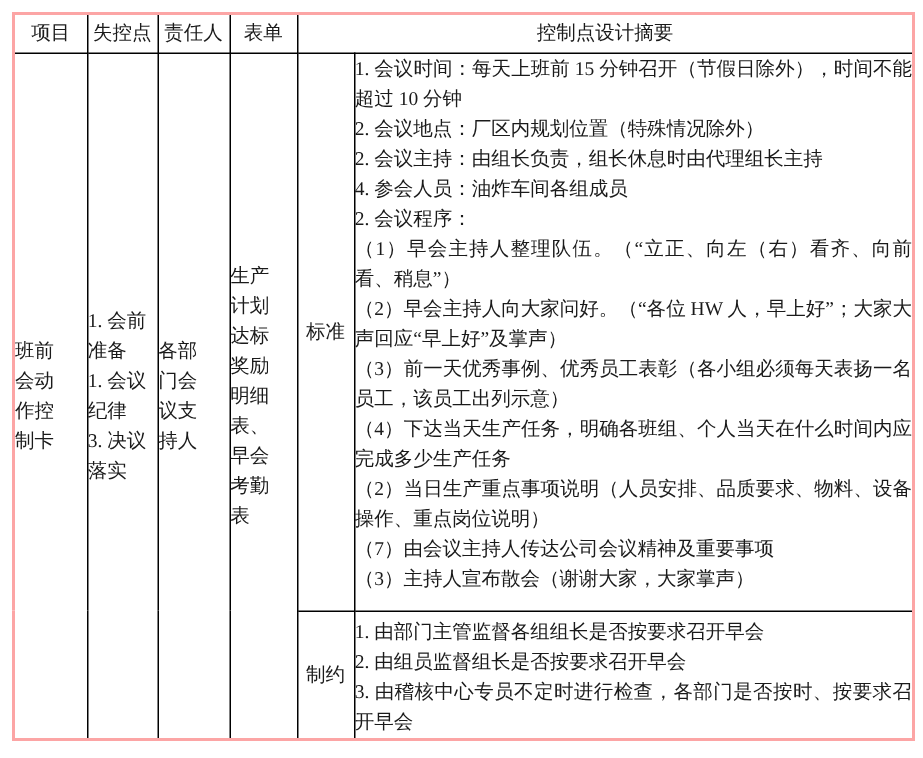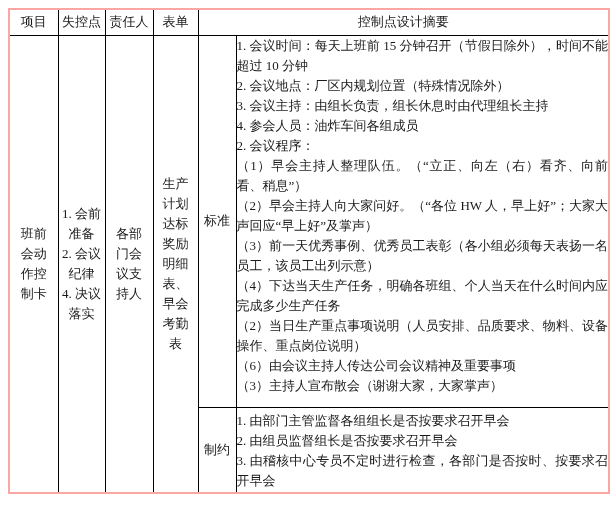--- a/index.html
+++ b/index.html
@@ -26,21 +26,21 @@
   }
   tr.header-row   { height: 26px; }
   tr.standard-row { height: 372px; }
   tr.constraint-row { height: 86px; }
   th.hcell {
     font-size: 13px;
     text-align: center;
     vertical-align: middle;
   }
   td.vcell {
-    text-align: center;
+    text-align: left;
     vertical-align: middle;
     font-size: 13px;
     line-height: 20px;
   }
   td.label-cell {
     text-align: center;
     vertical-align: middle;
     font-size: 13px;
   }
   td.content-cell {
@@ -76,23 +76,23 @@
     <tr class="standard-row">
       <td class="vcell" rowspan="2">
         <div>班前</div>
         <div>会动</div>
         <div>作控</div>
         <div>制卡</div>
       </td>
       <td class="vcell" rowspan="2">
         <div>1. 会前</div>
         <div>准备</div>
-        <div>2. 会议</div>
+        <div>1. 会议</div>
         <div>纪律</div>
-        <div>4. 决议</div>
+        <div>3. 决议</div>
         <div>落实</div>
       </td>
       <td class="vcell" rowspan="2">
         <div>各部</div>
         <div>门会</div>
         <div>议支</div>
         <div>持人</div>
       </td>
       <td class="vcell" rowspan="2">
         <div>生产</div>
@@ -102,29 +102,29 @@
         <div>明细</div>
         <div>表、</div>
         <div>早会</div>
         <div>考勤</div>
         <div>表</div>
       </td>
       <td class="label-cell">标准</td>
       <td class="content-cell">
         <div class="item">1. 会议时间：每天上班前 15 分钟召开（节假日除外），时间不能超过 10 分钟</div>
         <div class="item">2. 会议地点：厂区内规划位置（特殊情况除外）</div>
-        <div class="item">3. 会议主持：由组长负责，组长休息时由代理组长主持</div>
+        <div class="item">2. 会议主持：由组长负责，组长休息时由代理组长主持</div>
         <div class="item">4. 参会人员：油炸车间各组成员</div>
         <div class="item">2. 会议程序：</div>
         <div class="item">（1）早会主持人整理队伍。（“立正、向左（右）看齐、向前看、稍息”）</div>
         <div class="item">（2）早会主持人向大家问好。（“各位 HW 人，早上好”；大家大声回应“早上好”及掌声）</div>
         <div class="item">（3）前一天优秀事例、优秀员工表彰（各小组必须每天表扬一名员工，该员工出列示意）</div>
         <div class="item">（4）下达当天生产任务，明确各班组、个人当天在什么时间内应完成多少生产任务</div>
         <div class="item">（2）当日生产重点事项说明（人员安排、品质要求、物料、设备操作、重点岗位说明）</div>
-        <div class="item">（6）由会议主持人传达公司会议精神及重要事项</div>
+        <div class="item">（7）由会议主持人传达公司会议精神及重要事项</div>
         <div class="item">（3）主持人宣布散会（谢谢大家，大家掌声）</div>
       </td>
     </tr>
     <tr class="constraint-row">
       <td class="label-cell">制约</td>
       <td class="content-cell mid">
         <div class="item">1. 由部门主管监督各组组长是否按要求召开早会</div>
         <div class="item">2. 由组员监督组长是否按要求召开早会</div>
         <div class="item">3. 由稽核中心专员不定时进行检查，各部门是否按时、按要求召开早会</div>
       </td>

